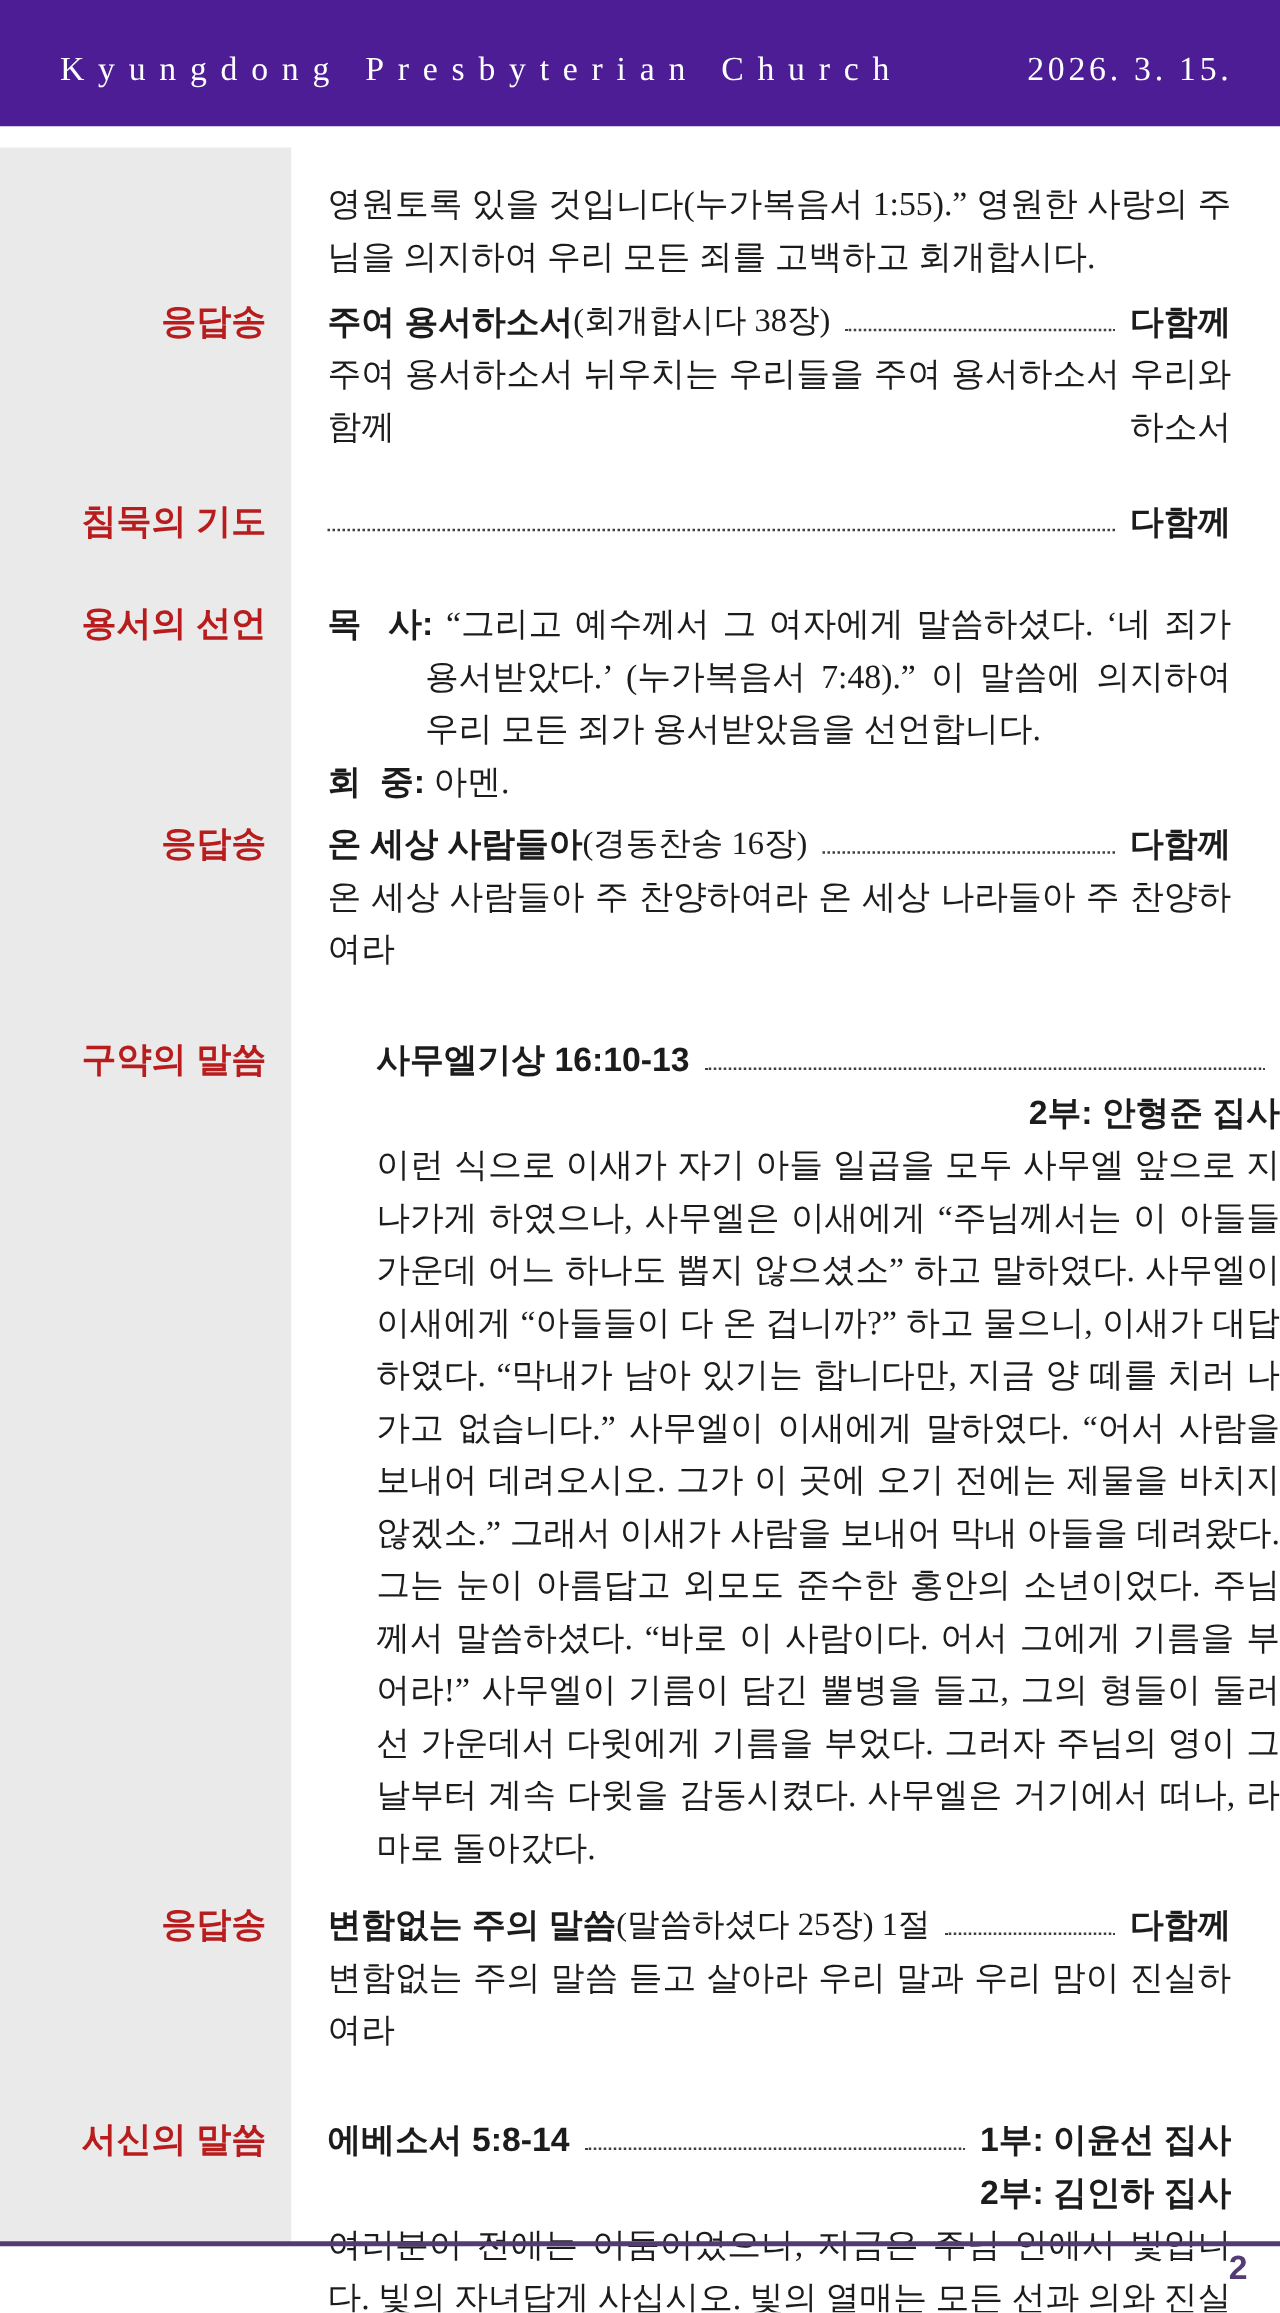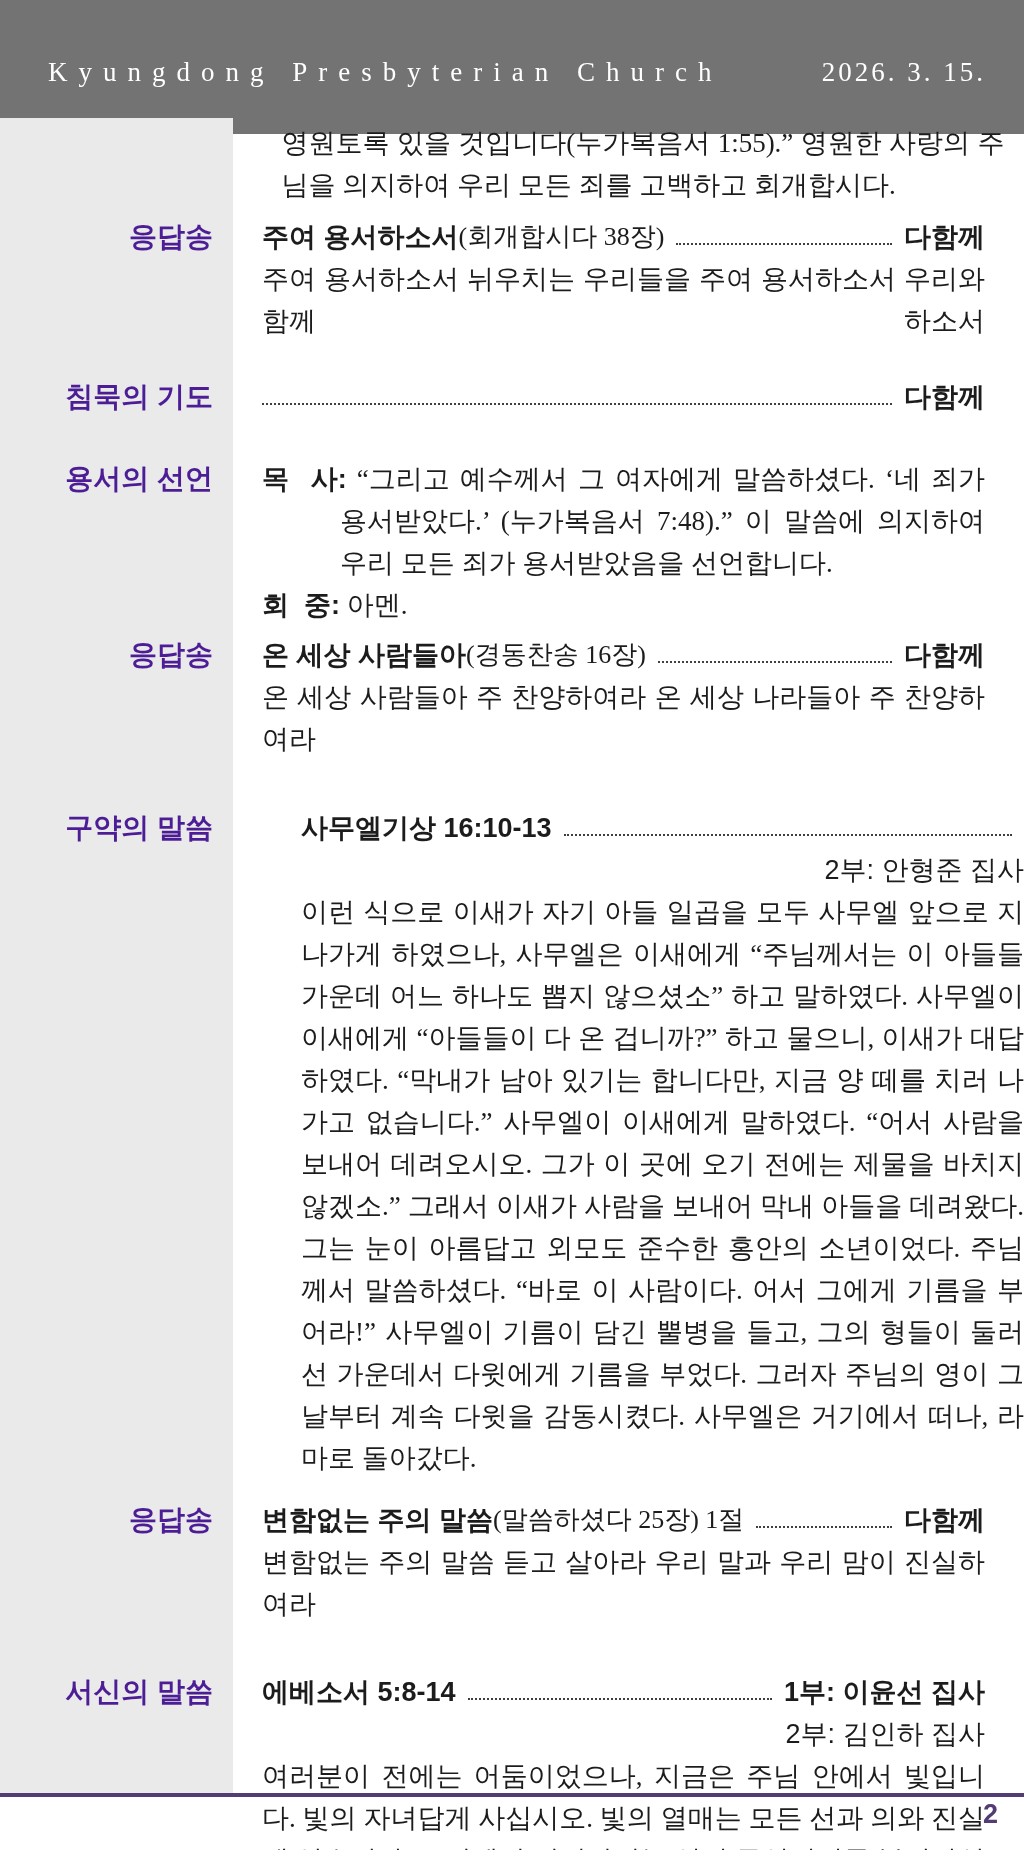--- a/index.html
+++ b/index.html
@@ -10,22 +10,22 @@
     height: 1850px;
     background: #ffffff;
     overflow: hidden;
     font-family: "Liberation Serif", serif;
     color: #1c1c1c;
   }
   
   .header-bar {
     position: absolute;
     top: 0; left: 0;
-    width: 1024px; height: 134px;
-    background: #737373;
+    width: 1024px; height: 101px;
+    background: #4c1d95;
     display: flex;
     align-items: center;
     justify-content: space-between;
     padding: 10px 38px 0 48px;
   }
   .church-name {
     color: #ffffff;
     font-size: 27px;
     letter-spacing: 11px;
     font-family: "Liberation Serif", serif;
@@ -51,21 +51,21 @@
     left: 0; top: 118px;
     width: 1024px;
   }
   .row { display: flex; align-items: flex-start; }
   .row-label {
     flex: 0 0 213px;
     width: 213px;
     text-align: right;
     font-family: "Liberation Sans", sans-serif;
     font-weight: bold;
-    color: #4c1d95;
+    color: #b91c1c;
     font-size: 28px;
     line-height: 42px;
     white-space: nowrap;
   }
   .row-body {
     flex: 0 0 723px;
     width: 723px;
     margin-left: 49px;
     font-size: 27px;
     line-height: 42px;
@@ -87,33 +87,33 @@
   .performer {
     font-family: "Liberation Sans", sans-serif;
     font-weight: bold;
     white-space: nowrap;
   }
   .lyrics { text-align: justify; text-align-last: justify; }
   .passage { text-align: justify; }
   .reader-line2 {
     text-align: right;
     font-family: "Liberation Sans", sans-serif;
-    font-weight: normal;
+    font-weight: bold;
   }
   .dialog-entry {
     padding-left: 78px;
     text-indent: -78px;
     text-align: justify;
   }
   .speaker {
     font-family: "Liberation Sans", sans-serif;
     font-weight: bold;
   }
   
-  .b1 { margin-top: 4px; justify-content: center; }
+  .b1 { margin-top: 24px; }
   .b2 { margin-top: 10px; }
   .b3 { margin-top: 34px; }
   .b4 { margin-top: 40px; }
   .b5 { margin-top: 8px; }
   .b6 { margin-top: 47px; justify-content: space-between; }
   .b7 { margin-top: 20px; }
   .b8 { margin-top: 46px; }
   
   .footer-rule {
     position: absolute;

